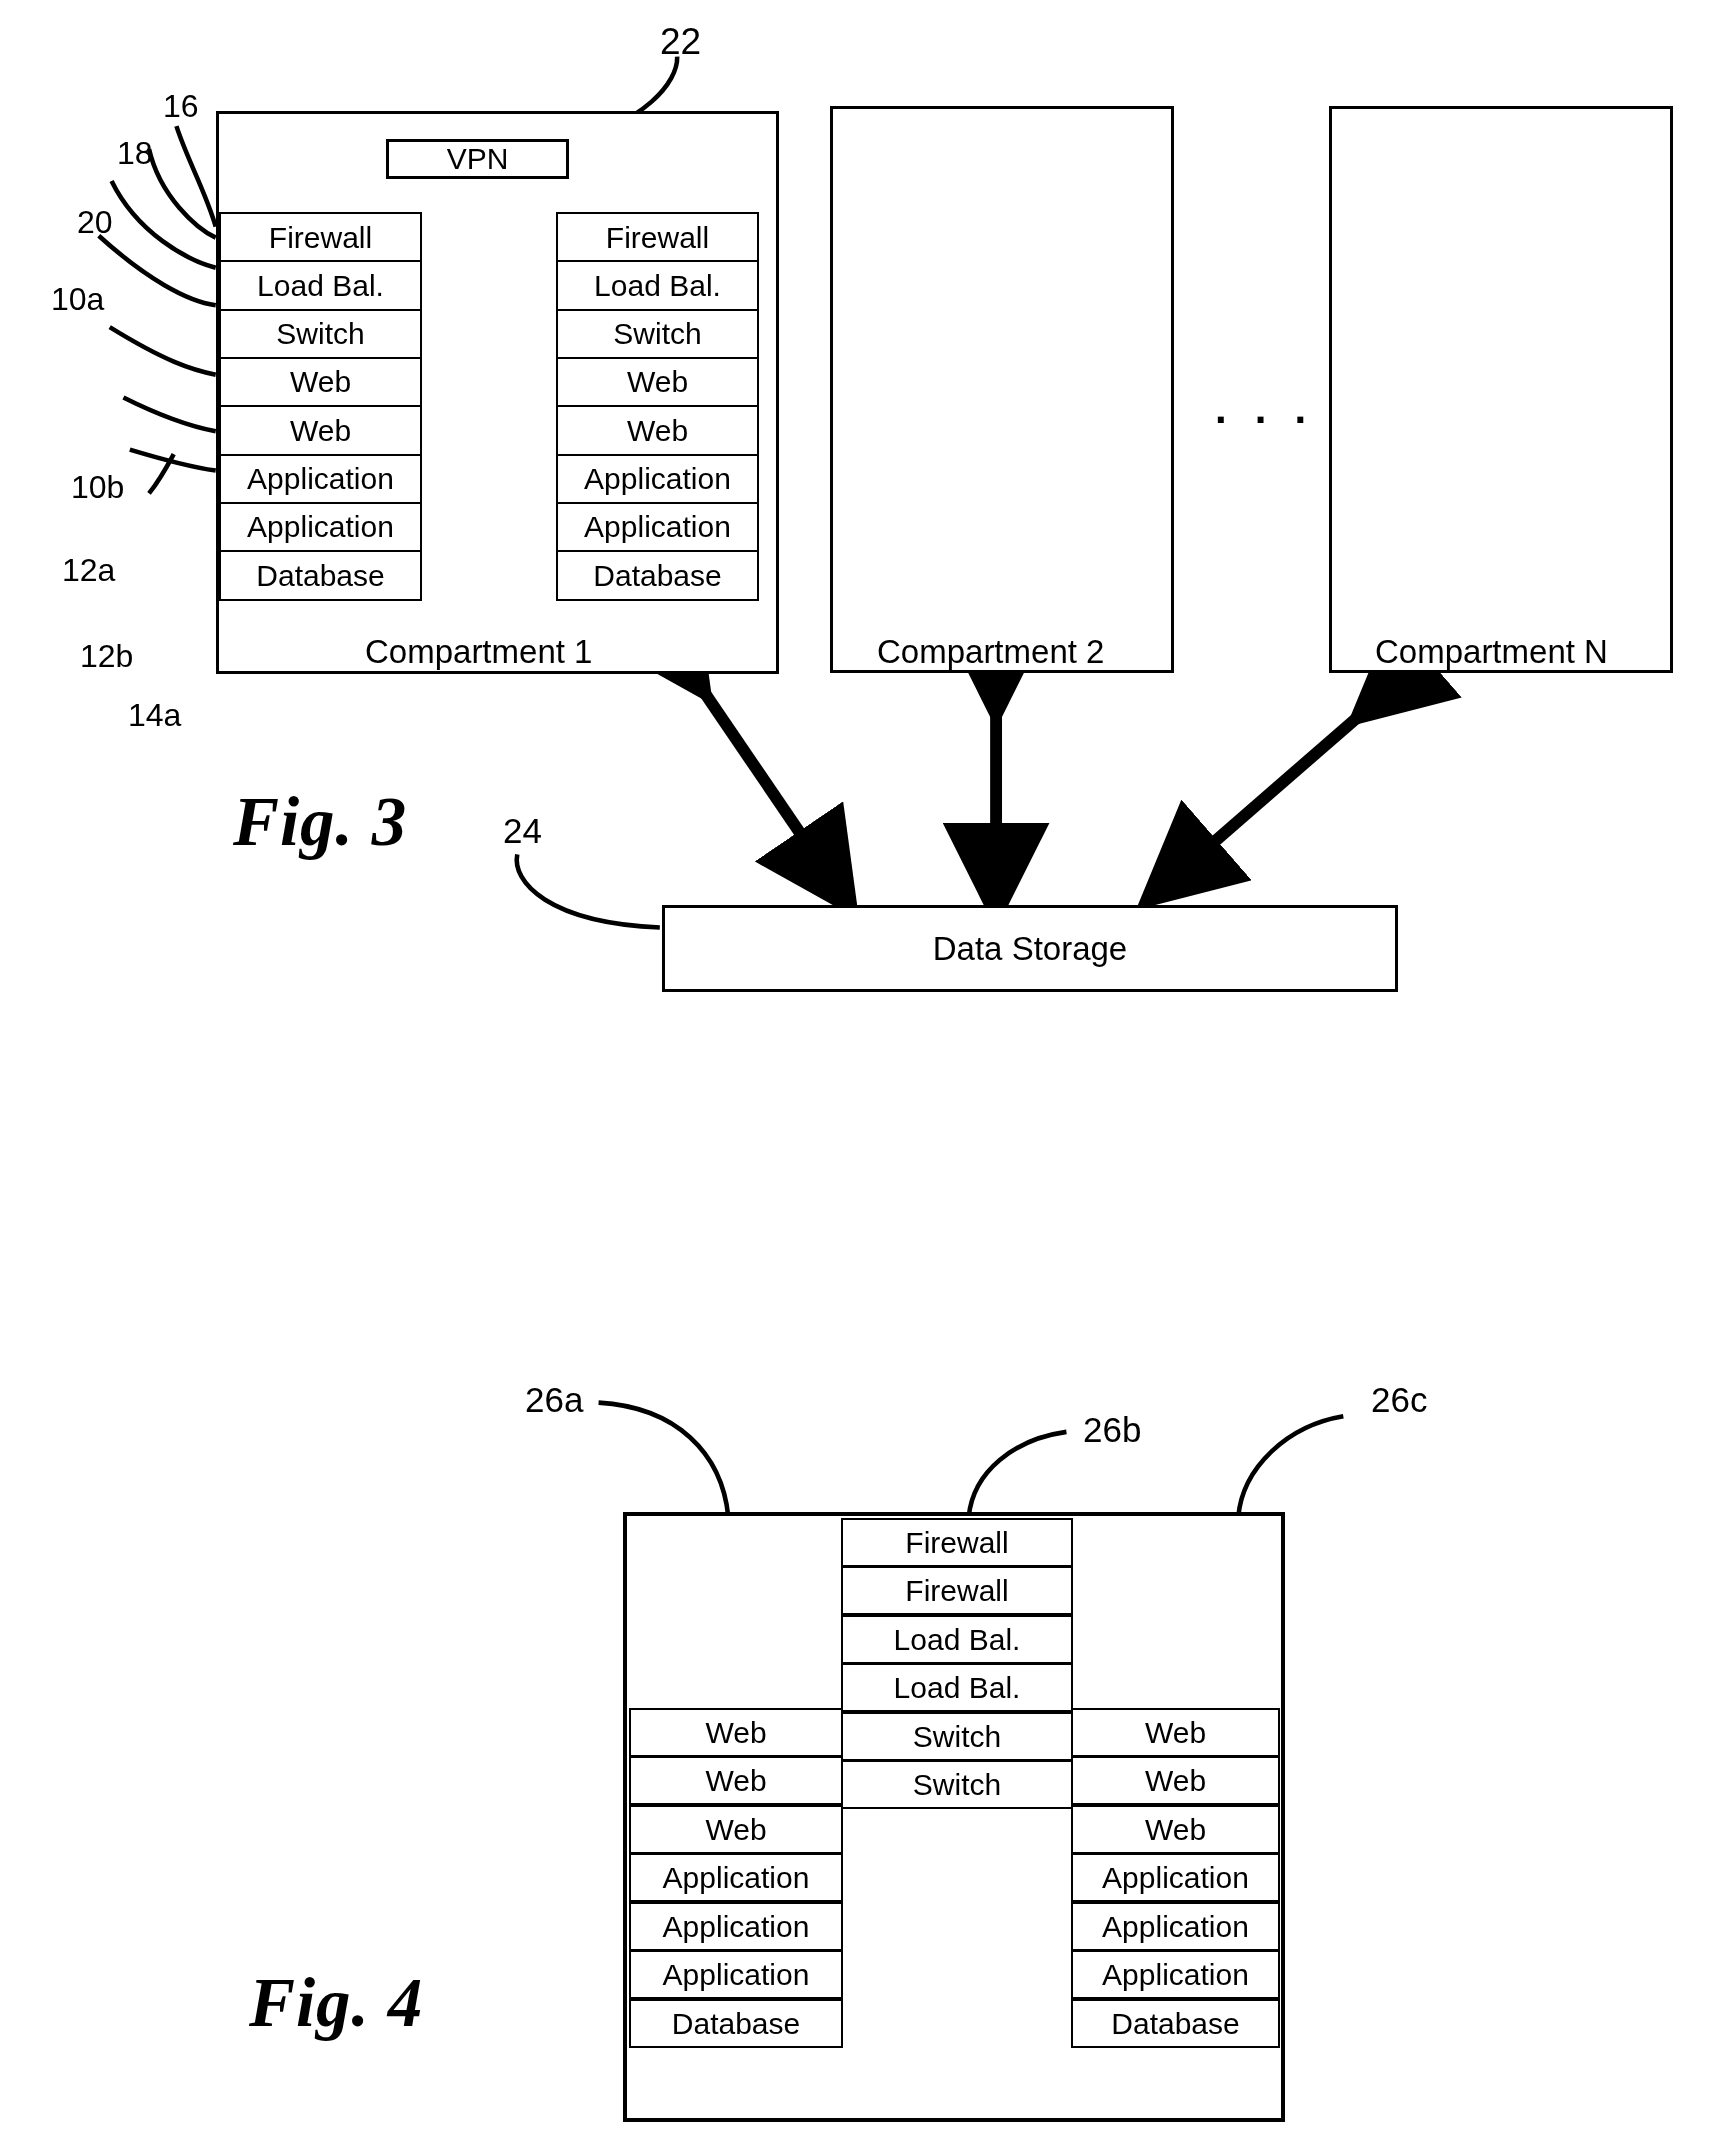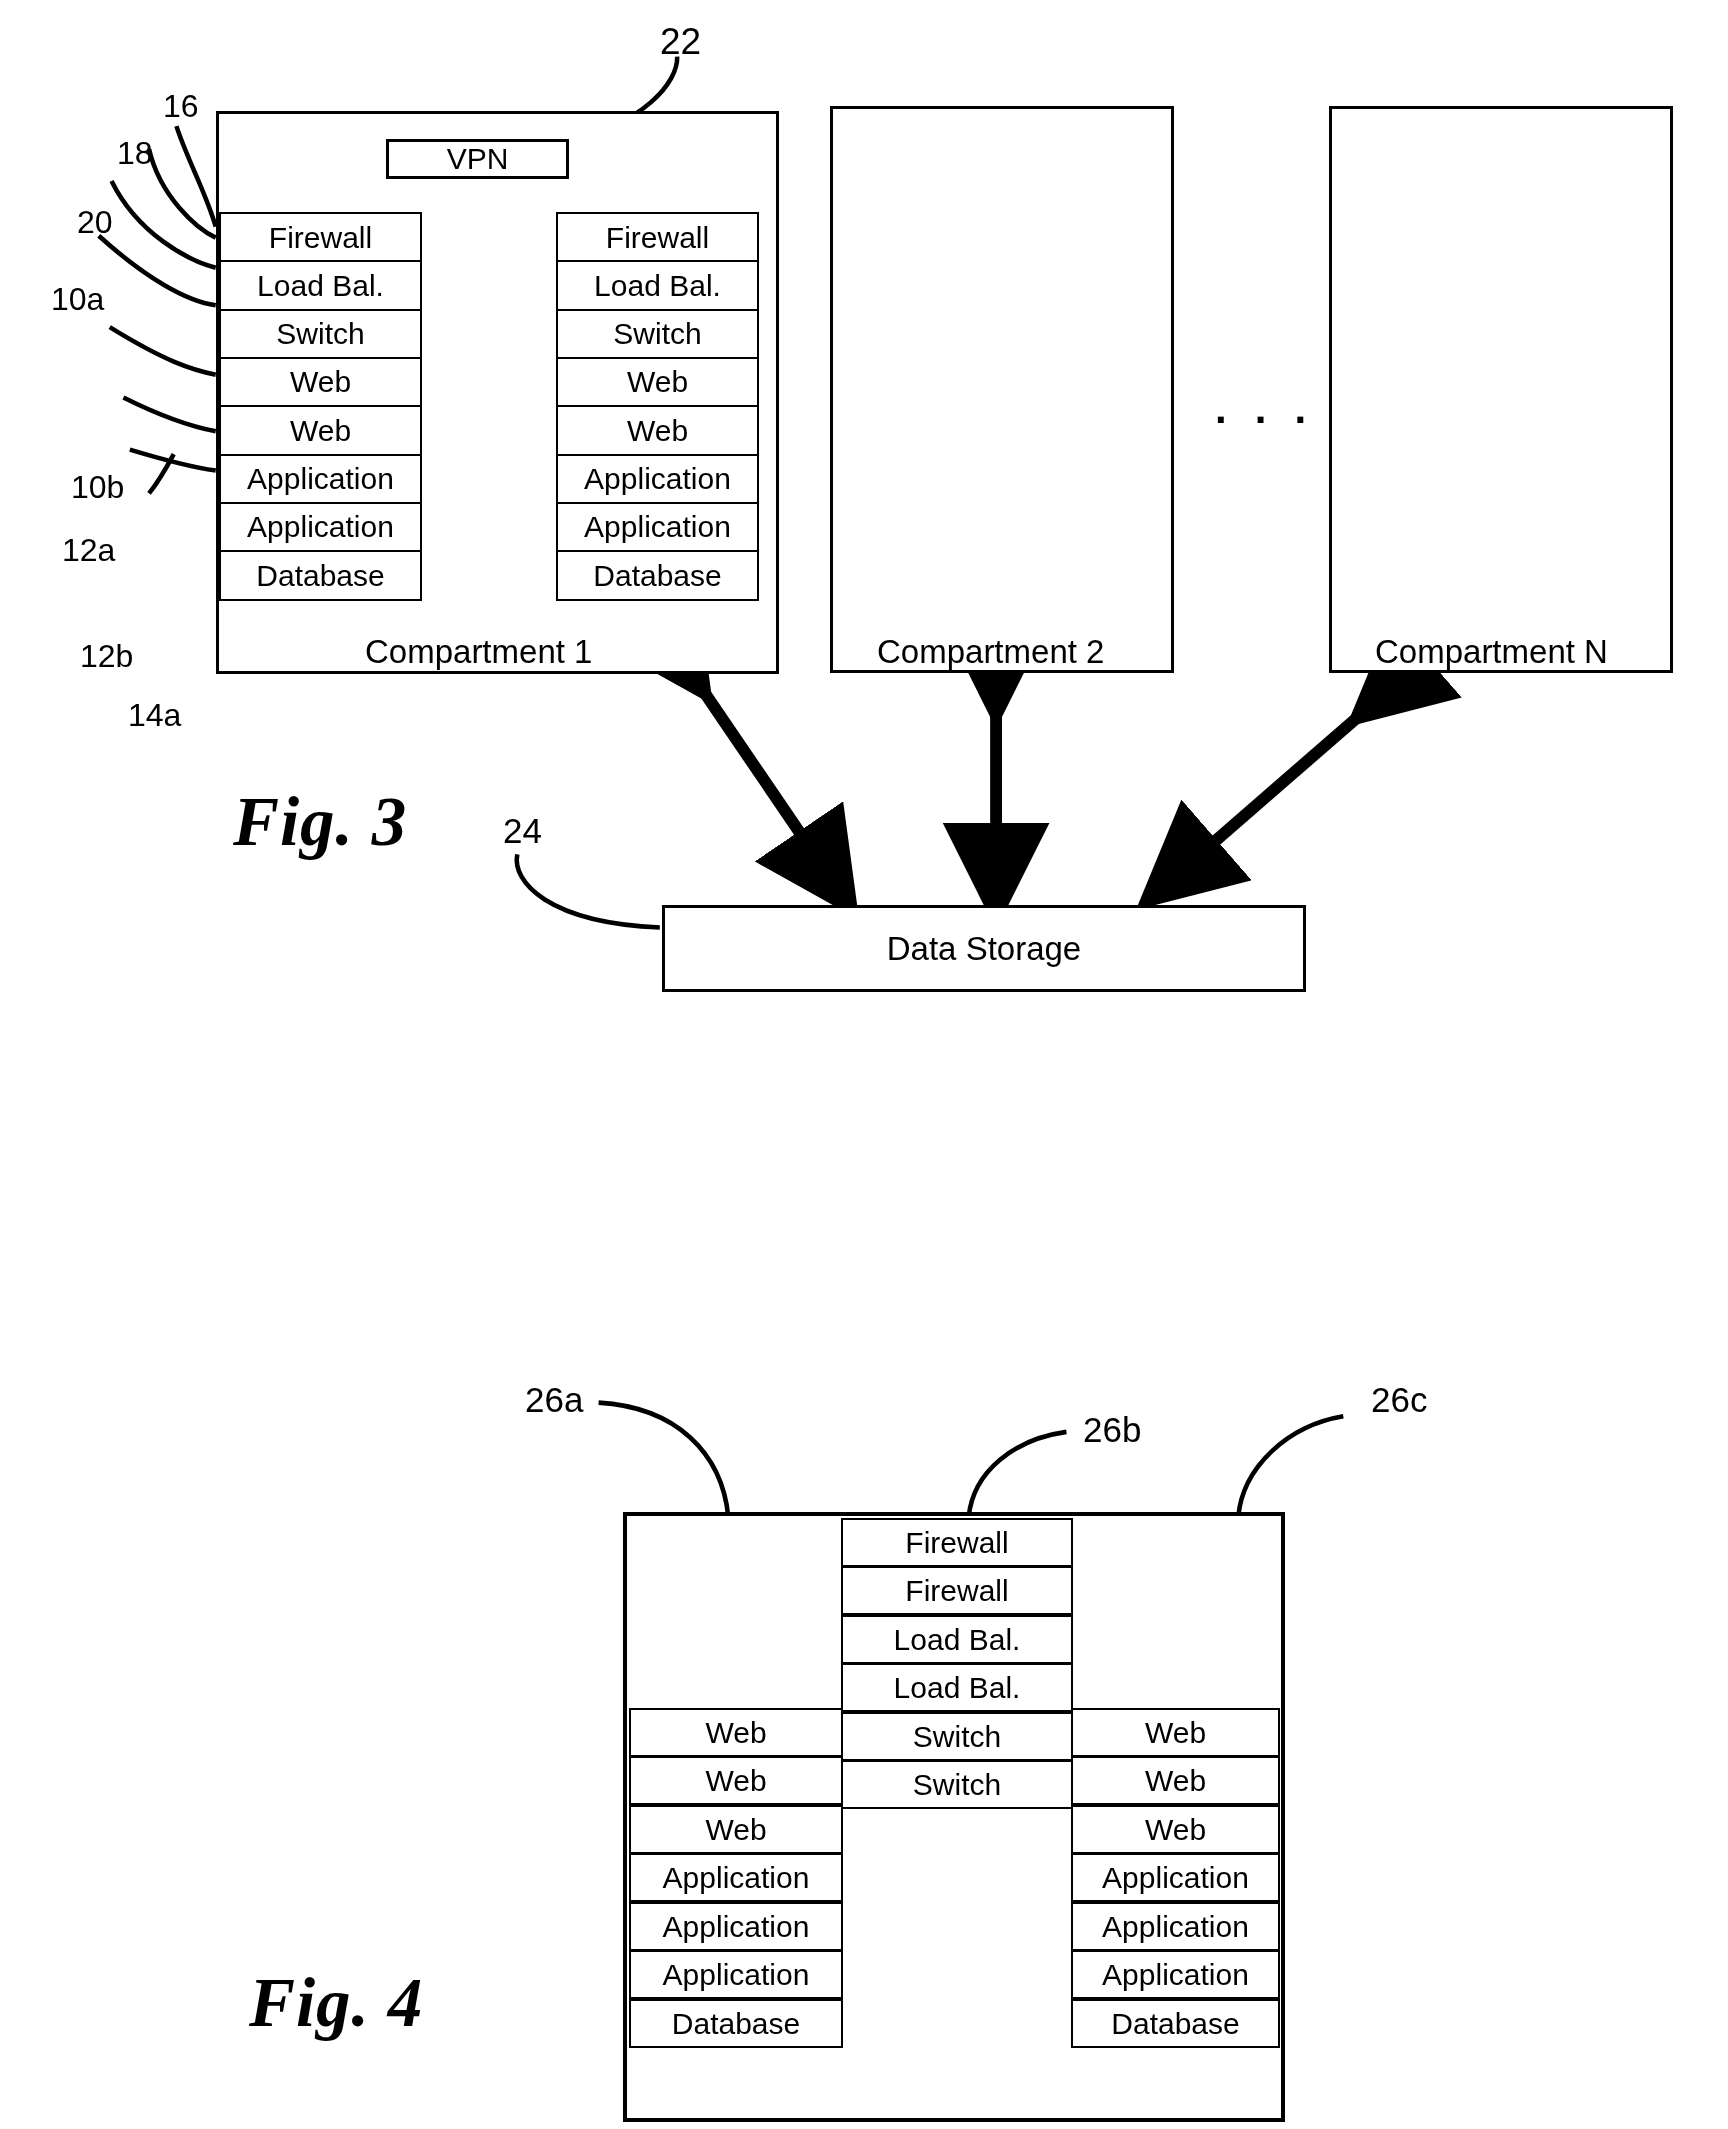--- a/index.html
+++ b/index.html
@@ -161,27 +161,27 @@
     <div class="cellbox" style="height:51px;position:relative;margin-top:-2.7px;">
       <span>Database</span>
       </div>
   </div>
 
   <div class="reflabel" style="left:163px;top:90px;">16</div>
   <div class="reflabel" style="left:117px;top:137px;">18</div>
   <div class="reflabel" style="left:77px;top:206px;">20</div>
   <div class="reflabel" style="left:51px;top:283px;">10a</div>
   <div class="reflabel" style="left:71px;top:471px;">10b</div>
-  <div class="reflabel" style="left:62px;top:534px;text-align:center;">12a</div>
+  <div class="reflabel" style="left:62px;top:554px;text-align:center;">12a</div>
   <div class="reflabel" style="left:80px;top:640px;">12b</div>
   <div class="reflabel" style="left:128px;top:699px;">14a</div>
 
   <div class="figlabel" style="left:233px;top:788px;">Fig. 3</div>
 
-  <div class="cellbox" style="left:662px;top:905px;width:644px;height:87px;border-width:3.7px;font-size:33px;">
+  <div class="cellbox" style="left:662px;top:905px;width:736px;height:87px;border-width:3.7px;font-size:33px;">
     <span>Data Storage</span>
   </div>
   <div class="reflabel" style="left:503px;top:813px;font-size:35px;">24</div>
 
   <div class="f4table" style="left:623px;top:1512px;width:662px;height:610px;"></div>
 
   <div class="reflabel" style="left:525px;top:1382px;font-size:35px;">26a</div>
   <div class="reflabel" style="left:1083px;top:1412px;font-size:35px;">26b</div>
   <div class="reflabel" style="left:1371px;top:1382px;font-size:35px;">26c</div>
 

